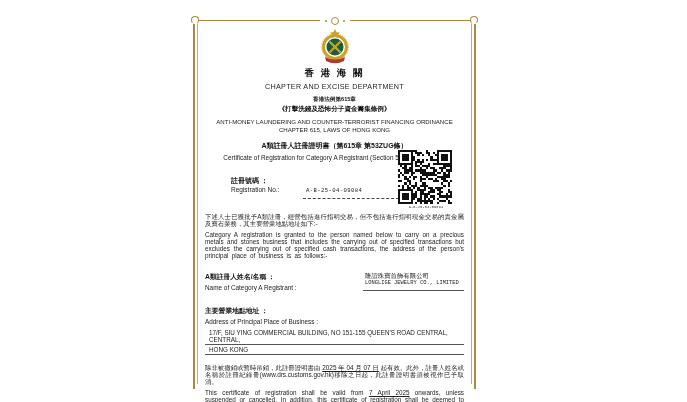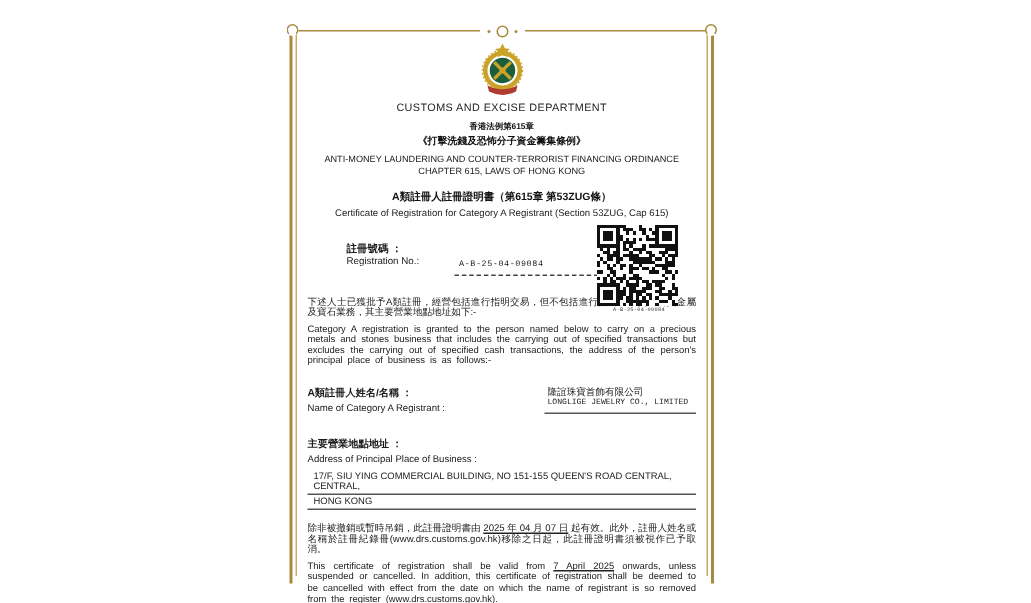--- a/index.html
+++ b/index.html
@@ -95,21 +95,22 @@
       <circle cx="20" cy="18" r="13.4" fill="none" stroke="#c9a227" stroke-width="0.8" stroke-dasharray="1.2 1.4"></circle>
 
       <circle cx="20" cy="18" r="8.5" fill="#1b5e3b"></circle>
 
       <path d="M14.5 12.5 L25.5 23.5 M25.5 12.5 L14.5 23.5" stroke="#c9a227" stroke-width="2.2"></path>
       <circle cx="20" cy="18" r="2" fill="#c9a227"></circle>
 
       <path d="M10 28 Q20 33 30 28 L29 32 Q20 36.5 11 32 Z" fill="#b03a2e"></path>
     </svg>
 
-    <div class="dept-en">CUSTOMS AND EXCISE DEPARTMENT</div>
+    <div class="dept-zh">香 港 海 關</div>
+    <div class="dept-en">CHAPTER AND EXCISE DEPARTMENT</div>
     <div class="law-zh1">香港法例第615章</div>
     <div class="law-zh2">《打擊洗錢及恐怖分子資金籌集條例》</div>
     <div class="law-en">ANTI-MONEY LAUNDERING AND COUNTER-TERRORIST FINANCING ORDINANCE</div>
     <div class="law-en2">CHAPTER 615, LAWS OF HONG KONG</div>
     <div class="title-zh">A類註冊人註冊證明書（第615章 第53ZUG條）</div>
     <div class="title-en">Certificate of Registration for Category A Registrant (Section 53ZUG, Cap 615)</div>
 
     <div class="reg-row">
       <span class="reg-zh">註冊號碼 ：</span>
       <span class="reg-en">Registration No.:</span>

